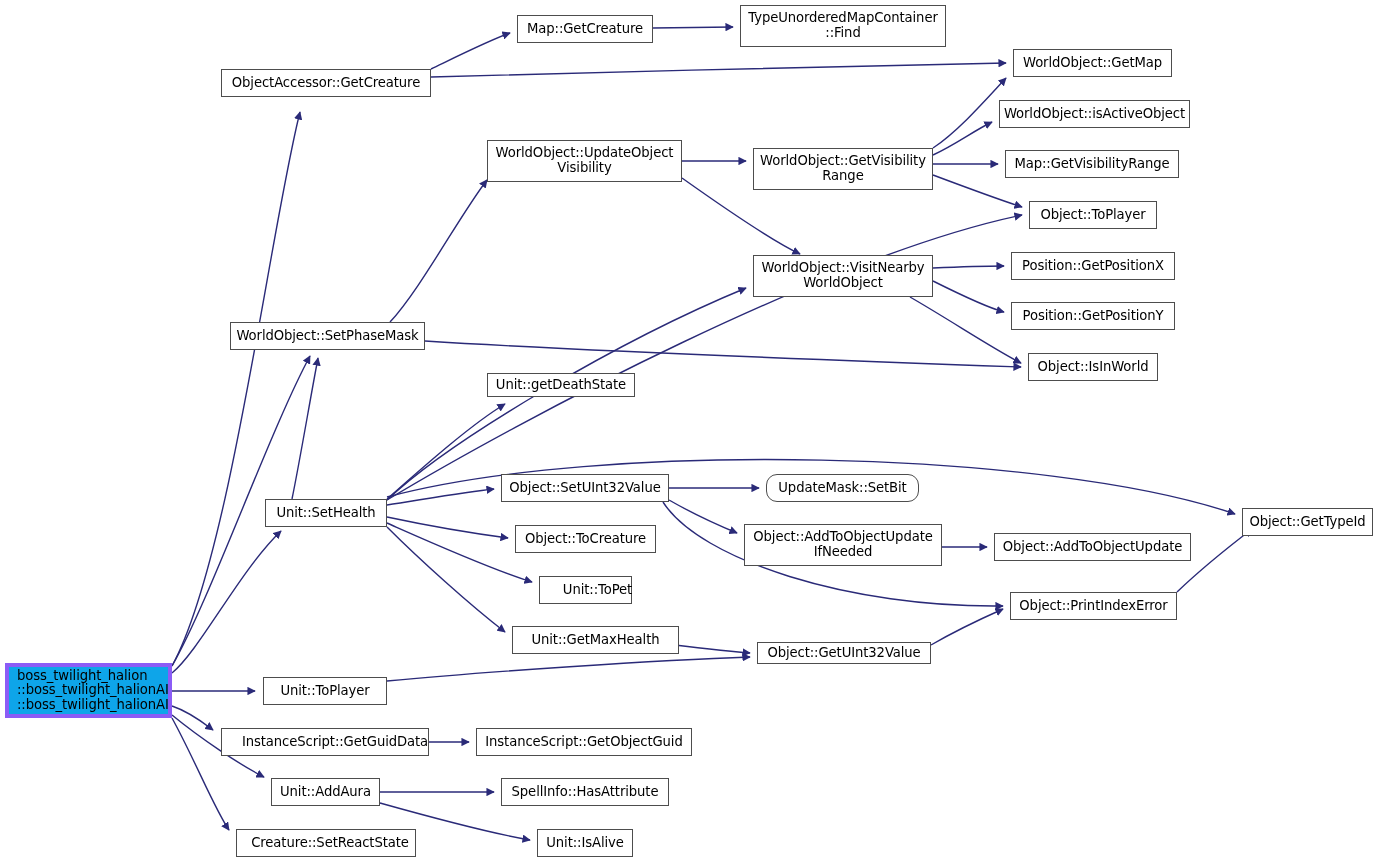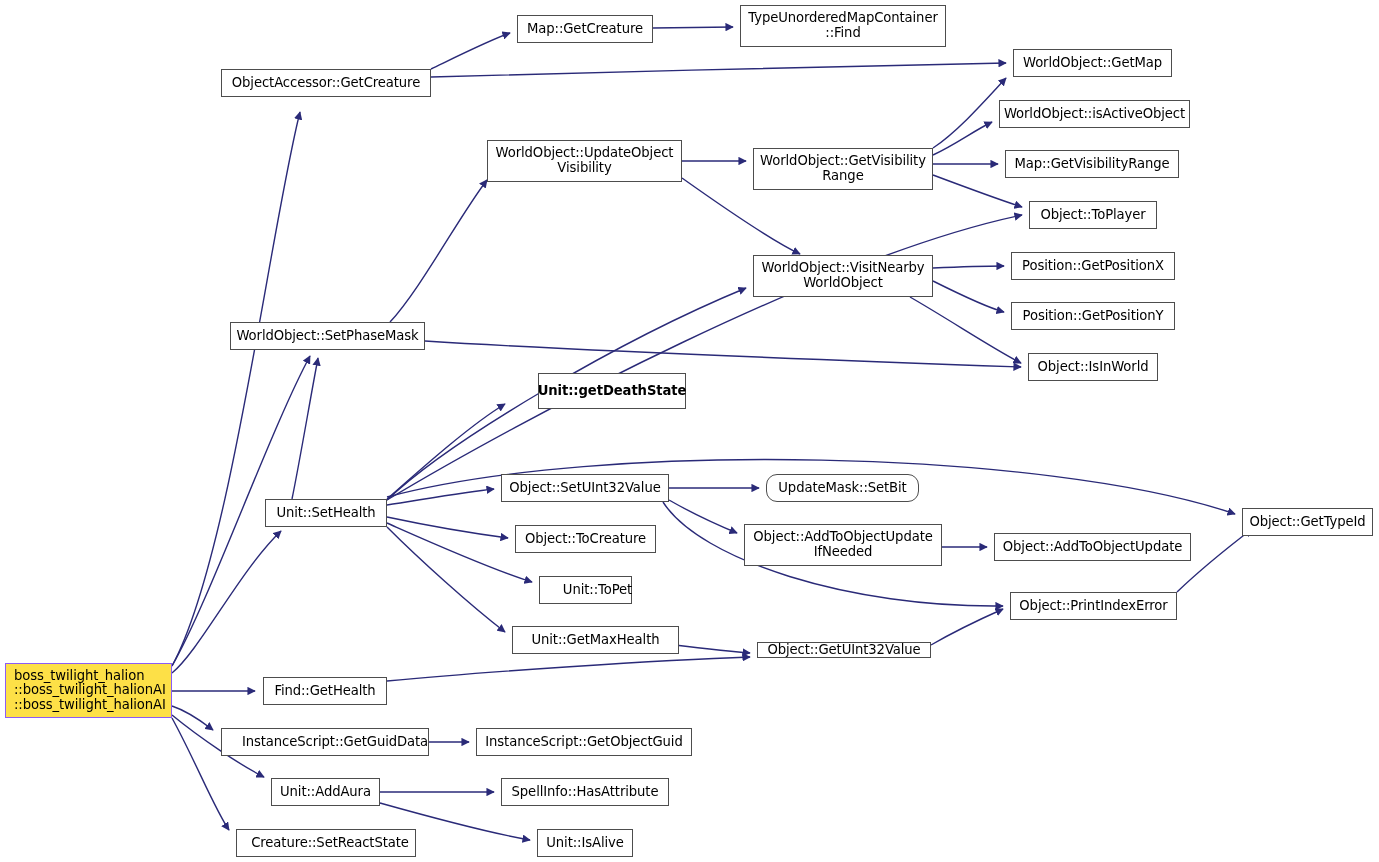--- a/index.html
+++ b/index.html
@@ -33,22 +33,22 @@
     line-height: 14.6px;
     display: flex;
     align-items: center;
     justify-content: center;
     text-align: center;
     white-space: pre;
     letter-spacing: -0.1px;
     z-index: 5;
   }
   .node.root {
-    background: #fde047;
-    border: 1px solid #8b5cf6;
+    background: #0ea5e9;
+    border: 4px solid #8b5cf6;
     text-align: left;
     justify-content: flex-start;
     padding-left: 8px;
   }
 </style>
 </head>
 <body>
 
 <div id="canvas">
   <svg id="edges" viewBox="0 0 1379 862">
@@ -116,34 +116,34 @@
       <div class="node" style="left: 753px; top: 140px; width: 180px; height: 42px; margin-top: 8px;">WorldObject::GetVisibility
 Range</div>
       <div class="node" style="left: 1005px; top: 150px; width: 174px; height: 28px;">Map::GetVisibilityRange</div>
       <div class="node" style="left: 1029px; top: 201px; width: 128px; height: 28px;">Object::ToPlayer</div>
       <div class="node" style="left: 753px; top: 255px; width: 180px; height: 42px;">WorldObject::VisitNearby
 WorldObject</div>
       <div class="node" style="left: 1011px; top: 252px; width: 164px; height: 28px;">Position::GetPositionX</div>
       <div class="node" style="left: 1011px; top: 302px; width: 164px; height: 28px;">Position::GetPositionY</div>
       <div class="node" style="left: 1028px; top: 353px; width: 130px; height: 28px;">Object::IsInWorld</div>
       <div class="node" style="left: 230px; top: 322px; width: 195px; height: 28px;">WorldObject::SetPhaseMask</div>
-      <div class="node" style="left: 538px; top: 373px; width: 148px; height: 36px; font-weight: bold;">Unit::getDeathState</div>
+      <div class="node" style="left: 487px; top: 373px; width: 148px; height: 24px;">Unit::getDeathState</div>
       <div class="node" style="left: 265px; top: 499px; width: 122px; height: 28px;">Unit::SetHealth</div>
       <div class="node" style="left: 501px; top: 474px; width: 168px; height: 28px;">Object::SetUInt32Value</div>
       <div class="node" style="left: 766px; top: 474px; width: 153px; height: 28px; border-radius: 11px;">UpdateMask::SetBit</div>
       <div class="node" style="left: 744px; top: 524px; width: 198px; height: 42px;">Object::AddToObjectUpdate
 IfNeeded</div>
       <div class="node" style="left: 994px; top: 533px; width: 197px; height: 28px;">Object::AddToObjectUpdate</div>
       <div class="node" style="left: 515px; top: 525px; width: 141px; height: 28px;">Object::ToCreature</div>
       <div class="node" style="left: 539px; top: 576px; width: 93px; height: 28px; padding-left: 24px;">Unit::ToPet</div>
       <div class="node" style="left: 1010px; top: 592px; width: 167px; height: 28px;">Object::PrintIndexError</div>
       <div class="node" style="left: 512px; top: 626px; width: 167px; height: 28px;">Unit::GetMaxHealth</div>
-      <div class="node" style="left: 757px; top: 642px; width: 174px; height: 16px;">Object::GetUInt32Value</div>
+      <div class="node" style="left: 757px; top: 642px; width: 174px; height: 22px;">Object::GetUInt32Value</div>
       <div class="node" style="left: 1242px; top: 508px; width: 131px; height: 28px;">Object::GetTypeId</div>
-      <div class="node" style="left: 263px; top: 677px; width: 124px; height: 28px;">Find::GetHealth</div>
+      <div class="node" style="left: 263px; top: 677px; width: 124px; height: 28px;">Unit::ToPlayer</div>
       <div class="node" style="left: 221px; top: 728px; width: 208px; height: 28px; padding-left: 20px;">InstanceScript::GetGuidData</div>
       <div class="node" style="left: 476px; top: 728px; width: 216px; height: 28px;">InstanceScript::GetObjectGuid</div>
       <div class="node" style="left: 271px; top: 778px; width: 109px; height: 28px;">Unit::AddAura</div>
       <div class="node" style="left: 501px; top: 778px; width: 168px; height: 28px;">SpellInfo::HasAttribute</div>
       <div class="node" style="left: 236px; top: 829px; width: 180px; height: 28px; padding-left: 8px;">Creature::SetReactState</div>
       <div class="node" style="left: 537px; top: 829px; width: 96px; height: 28px;">Unit::IsAlive</div>
     </div>
 </div>
 
 </body></html>

